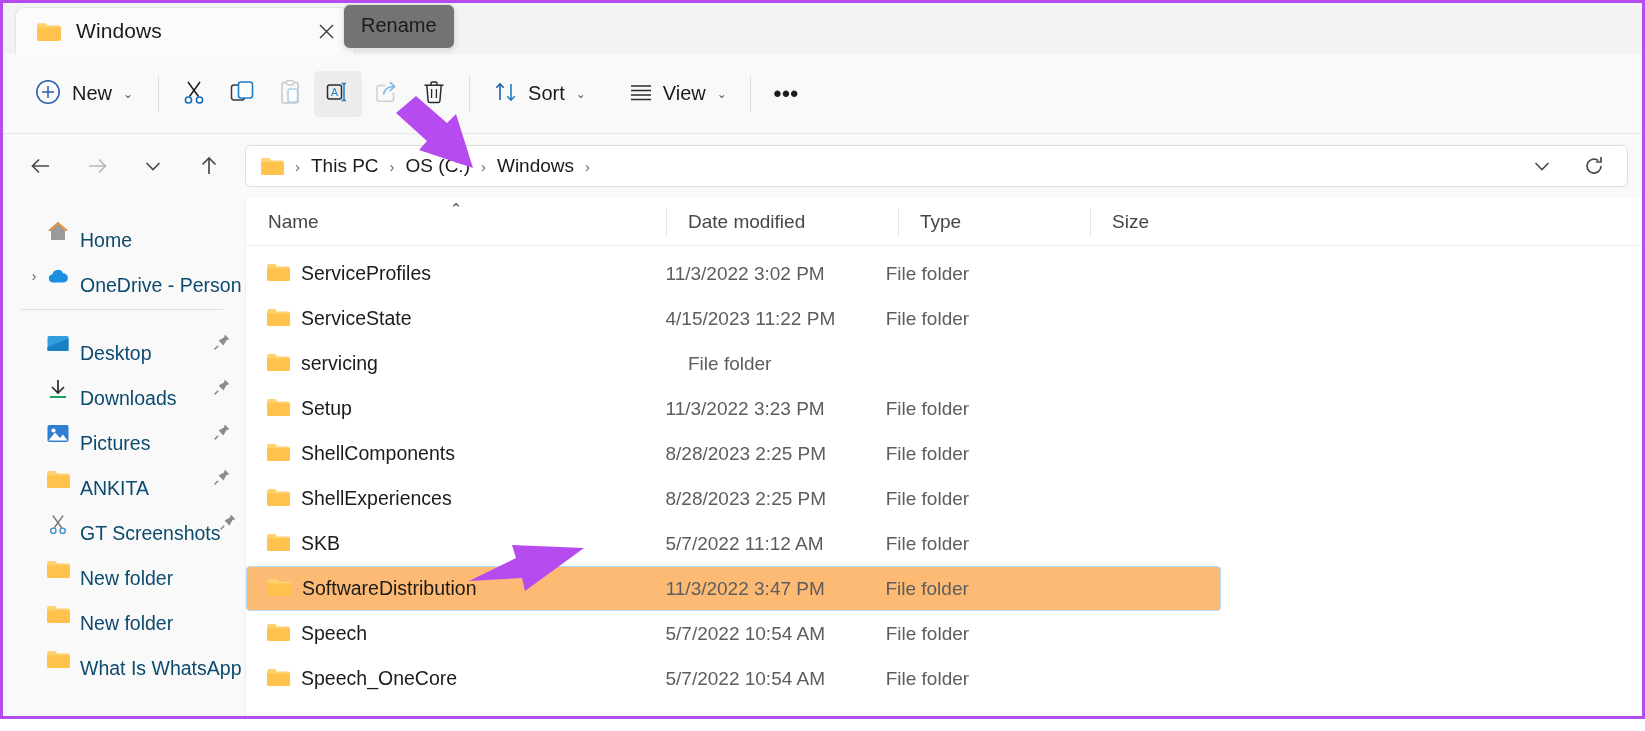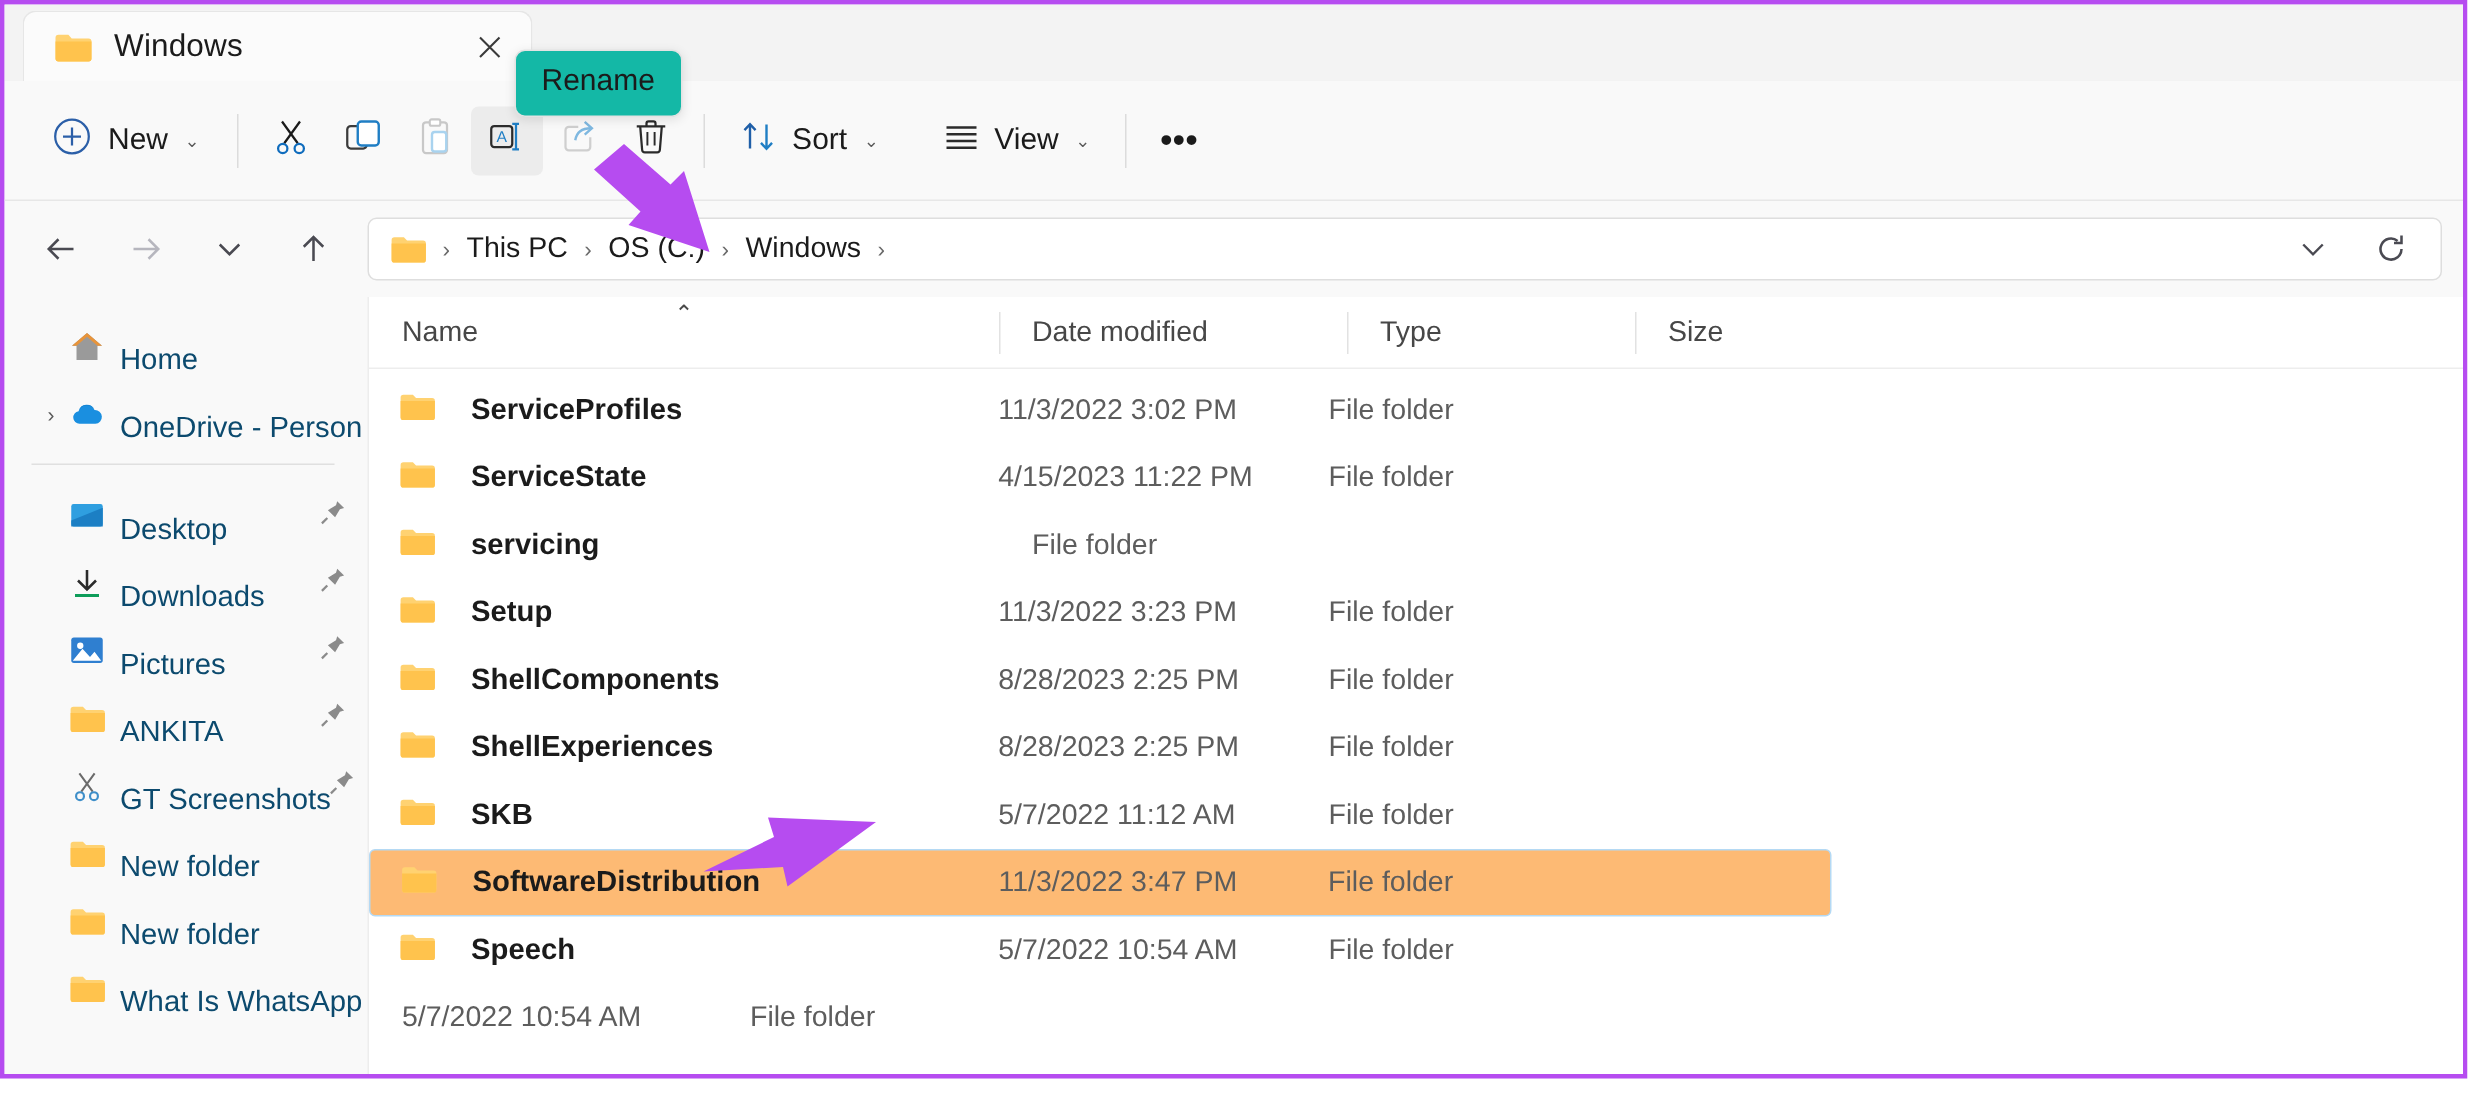--- a/index.html
+++ b/index.html
@@ -43,22 +43,22 @@
     position: absolute; right: 14px; top: 50%;
     transform: translateY(-50%);
     width: 28px; height: 28px;
     display: flex; align-items: center; justify-content: center;
     color: #3a3a3a; font-size: 20px; font-weight: 300;
     cursor: pointer; border-radius: 4px;
   }
 
   
   .tooltip {
-    position: absolute; left: 340px; top: 30px;
-    background: #14b8a6;
+    position: absolute; left: 340px; top: 1px;
+    background: #737373;
     border: 1px solid #e3e3e3;
     border-radius: 7px;
     padding: 9px 17px 11px 17px;
     font-size: 20px;
     color: #1b1b1b;
     box-shadow: 0 2px 7px rgba(0,0,0,.10);
     z-index: 40;
   }
 
   
@@ -212,21 +212,21 @@
     display: flex; align-items: center;
     cursor: pointer;
     border-radius: 4px;
     width: 975px;
   }
   .row.selected {
     background: #fdba74;
     border: 1px solid #b4d9f4;
   }
   .cell { display: flex; align-items: center; }
-  .cell-name { width: 420px; padding-left: 20px; gap: 23px; font-weight: bold; }
+  .cell-name { width: 420px; padding-left: 20px; gap: 10px; }
   .cell-date { width: 232px; padding-left: 22px; }
   .cell-type { width: 192px; padding-left: 22px; }
   .cell-size { width: 184px; padding-left: 22px; }
   .fname { font-size: 19.5px; color: #1b1b1b; }
   .fmeta { font-size: 19px; color: #5d5d5d; }
   .rows { padding-top: 5px; }
 
   
   .annot {
     position: absolute; left: 0; top: 0;
@@ -767,20 +767,29 @@
           </div>
           <div class="cell cell-type">
             <span class="fmeta">File folder</span>
           </div>
           <div class="cell cell-size">
             <span class="fmeta"></span>
           </div>
         </div>
 
         <div class="row">
+          <div class="cell cell-name">
+            <span>
+              <svg width="25" height="20" viewBox="0 0 26 21">
+                <path d="M1 4.2a2 2 0 0 1 2-2h6.6l2.2 2.4H23a2 2 0 0 1 2 2V18a2 2 0 0 1-2 2H3a2 2 0 0 1-2-2z" fill="#ffd271"></path>
+                <path d="M1 6.6h24V18a2 2 0 0 1-2 2H3a2 2 0 0 1-2-2z" fill="#ffc34d"></path>
+              </svg>
+            </span>
+            <span class="fname">Speech_OneCore</span>
+          </div>
           <div class="cell cell-date">
             <span class="fmeta">5/7/2022 10:54 AM</span>
           </div>
           <div class="cell cell-type">
             <span class="fmeta">File folder</span>
           </div>
           <div class="cell cell-size">
             <span class="fmeta"></span>
           </div>
         </div>

